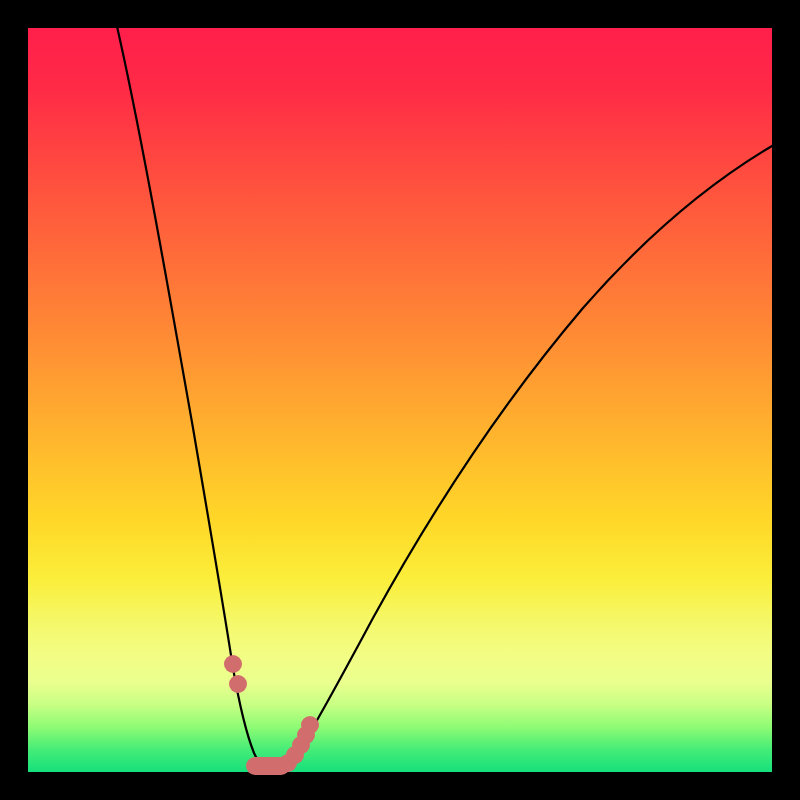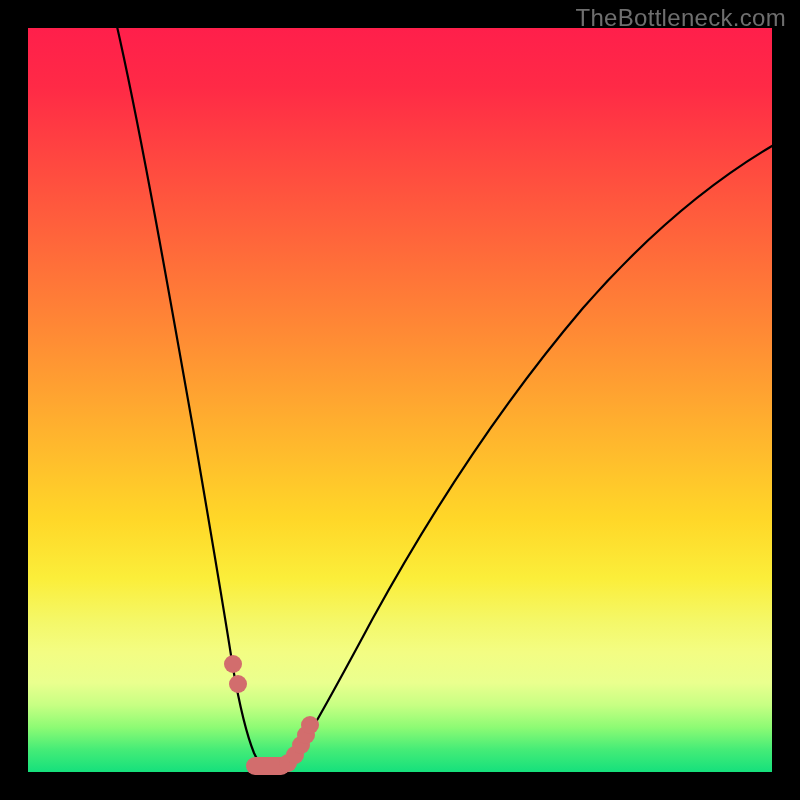--- a/index.html
+++ b/index.html
@@ -73,21 +73,20 @@
   }
   .marker-pill {
     fill: #d26d6d;
     stroke: none;
   }
 </style>
 </head>
 <body>
 
 <div class="frame">
-  <div class="watermark">TheBottleneck.com</div>
 
   <div class="plot">
     <svg class="curve" viewBox="0 0 744 744">
 
       <path class="curve-path" d="M 88 -6
                C 110 90, 135 230, 165 400
                C 182 500, 195 575, 205 640
                C 212 680, 218 705, 226 725
                C 231 736, 237 742, 246 742"></path>
 

